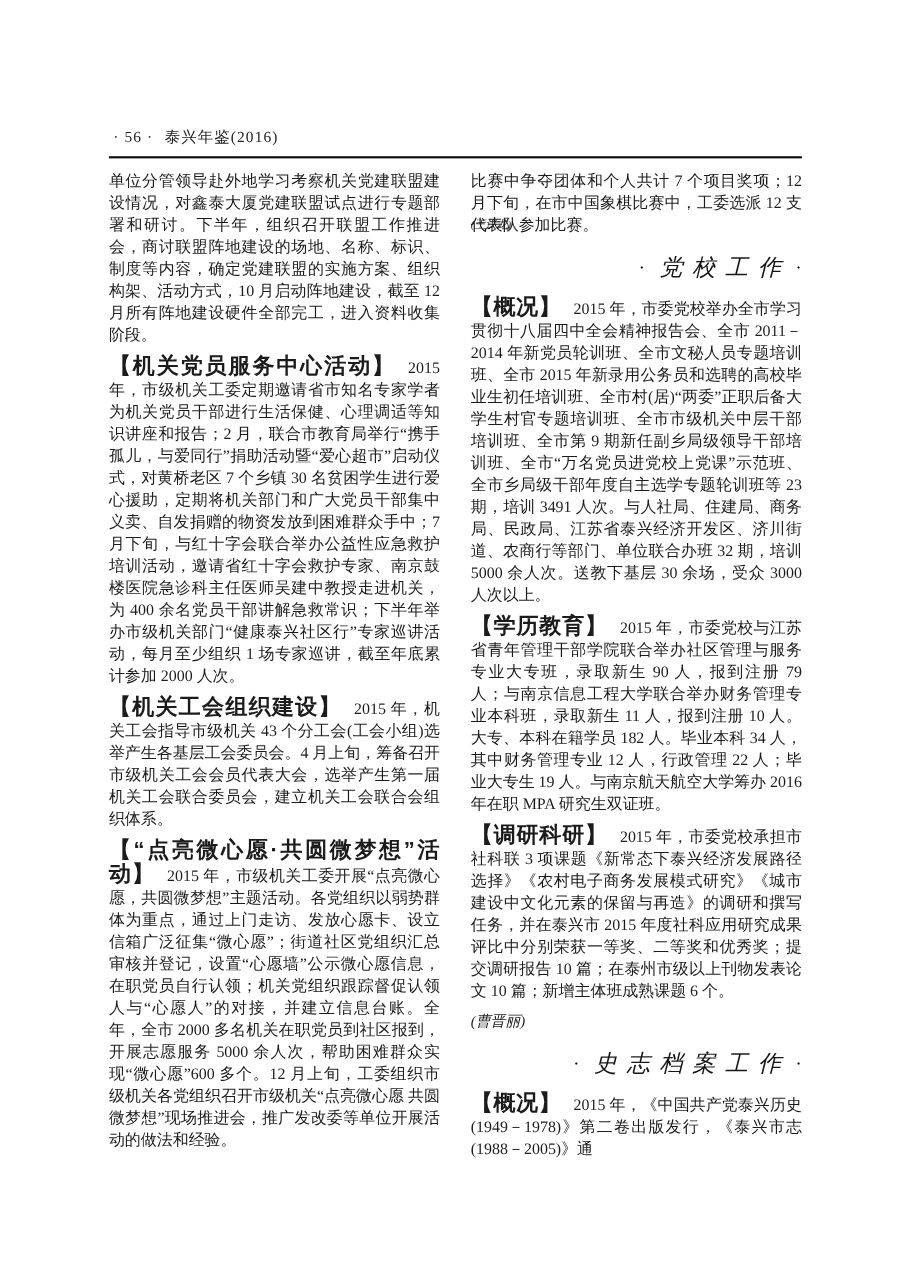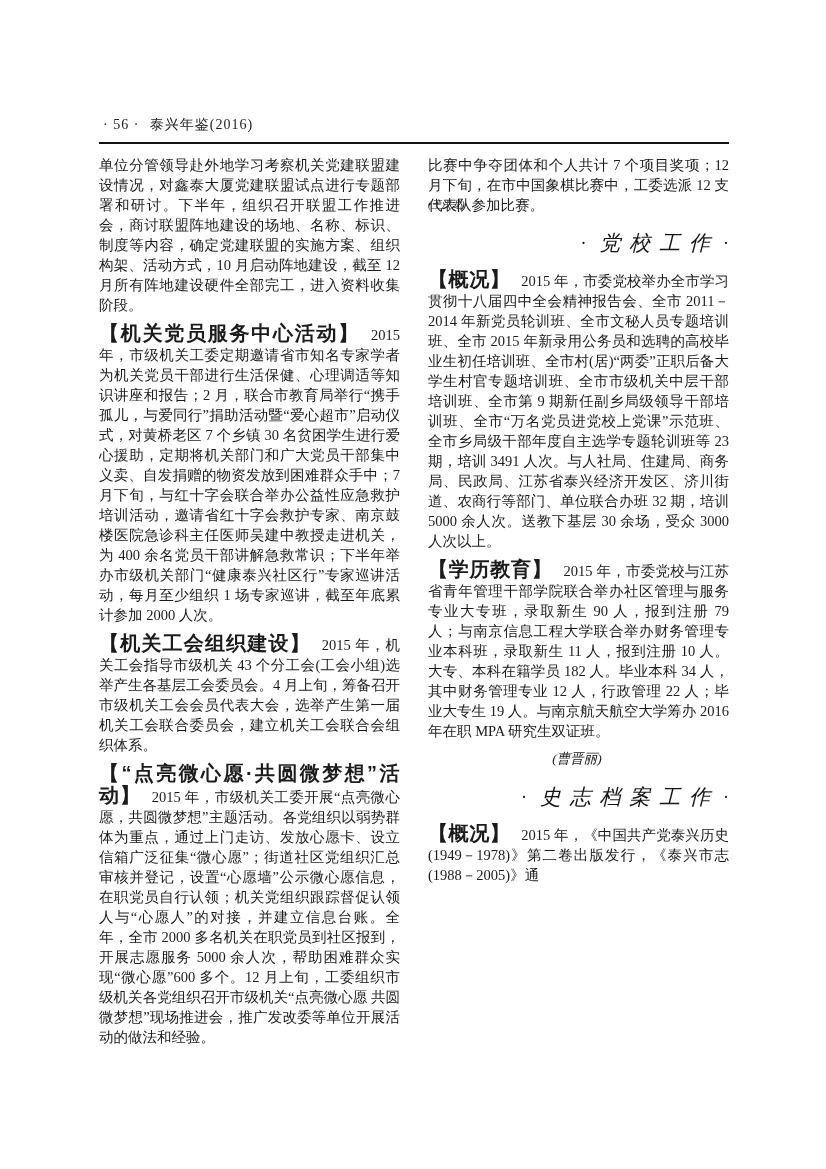--- a/index.html
+++ b/index.html
@@ -45,21 +45,21 @@
   }
   .entry-label:empty { margin-right: 0; }
 
   .attribution-inline {
     font-style: italic;
     font-size: 10px;
     margin: -20px 3px 8px 0;
     line-height: 20px;
   }
   .attribution-line {
-    text-align: center;
+    text-align: left;
     font-style: italic;
     font-size: 13.5px;
     line-height: 20px;
     margin: 0 3px 6px 0;
   }
 
   .section-title {
     text-align: right;
     font-weight: 400;
     font-size: 21px;
@@ -112,20 +112,23 @@
         <h2 class="section-title">
           <span class="dot">·</span><span class="st-text">党校工作</span><span class="dot">·</span>
         </h2>
 
         <p class="para">
           <b class="entry-label">【概况】</b><span>2015 年，市委党校举办全市学习贯彻十八届四中全会精神报告会、全市 2011－2014 年新党员轮训班、全市文秘人员专题培训班、全市 2015 年新录用公务员和选聘的高校毕业生初任培训班、全市村(居)“两委”正职后备大学生村官专题培训班、全市市级机关中层干部培训班、全市第 9 期新任副乡局级领导干部培训班、全市“万名党员进党校上党课”示范班、全市乡局级干部年度自主选学专题轮训班等 23 期，培训 3491 人次。与人社局、住建局、商务局、民政局、江苏省泰兴经济开发区、济川街道、农商行等部门、单位联合办班 32 期，培训 5000 余人次。送教下基层 30 余场，受众 3000 人次以上。</span>
         </p>
         <p class="para">
           <b class="entry-label">【学历教育】</b><span>2015 年，市委党校与江苏省青年管理干部学院联合举办社区管理与服务专业大专班，录取新生 90 人，报到注册 79 人；与南京信息工程大学联合举办财务管理专业本科班，录取新生 11 人，报到注册 10 人。大专、本科在籍学员 182 人。毕业本科 34 人，其中财务管理专业 12 人，行政管理 22 人；毕业大专生 19 人。与南京航天航空大学筹办 2016 年在职 MPA 研究生双证班。</span>
         </p>
+        <p class="para">
+          <b class="entry-label">【调研科研】</b><span>2015 年，市委党校承担市社科联 3 项课题《新常态下泰兴经济发展路径选择》《农村电子商务发展模式研究》《城市建设中文化元素的保留与再造》的调研和撰写任务，并在泰兴市 2015 年度社科应用研究成果评比中分别荣获一等奖、二等奖和优秀奖；提交调研报告 10 篇；在泰州市级以上刊物发表论文 10 篇；新增主体班成熟课题 6 个。</span>
+        </p>
         <div class="attribution-line">(曹晋丽)</div>
 
         <h2 class="section-title">
           <span class="dot">·</span><span class="st-text">史志档案工作</span><span class="dot">·</span>
         </h2>
 
         <p class="para">
           <b class="entry-label">【概况】</b><span>2015 年，《中国共产党泰兴历史 (1949－1978)》第二卷出版发行，《泰兴市志(1988－2005)》通</span>
         </p>
       </div>

